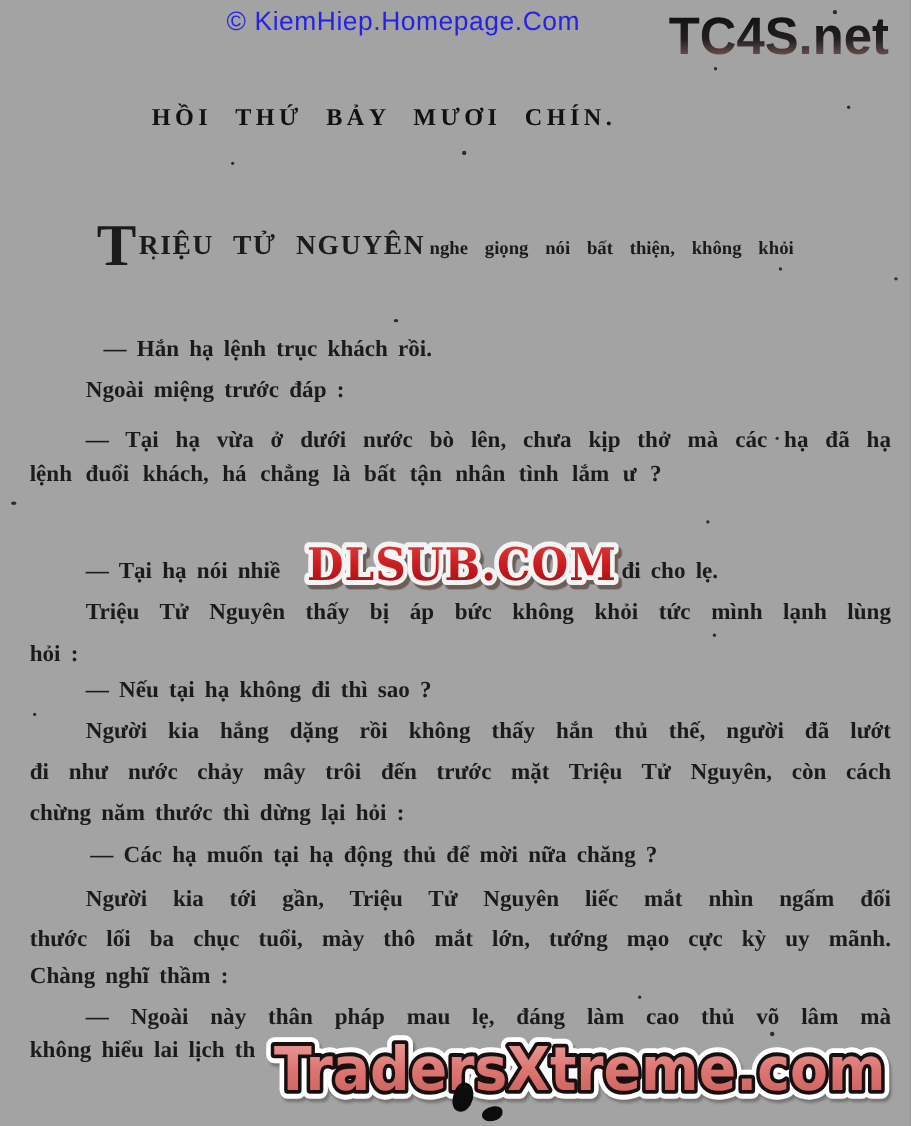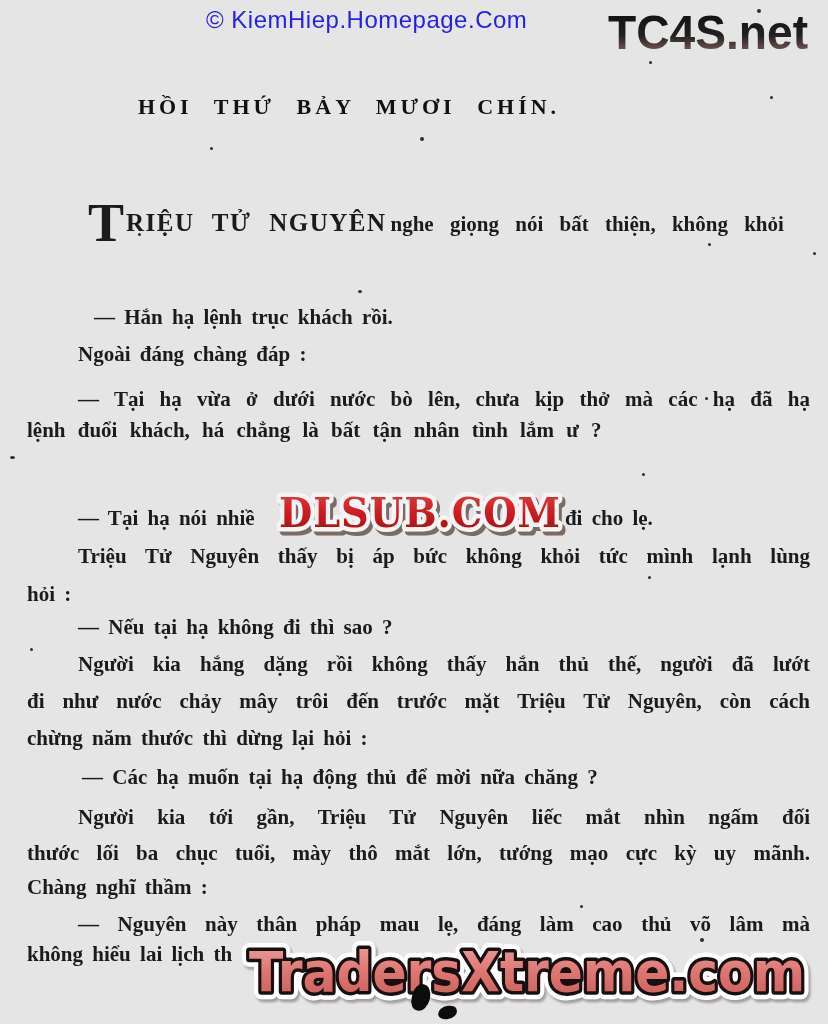--- a/index.html
+++ b/index.html
@@ -1,20 +1,20 @@
 <!DOCTYPE html>
 <html><head>
 <meta charset="utf-8">
 <style>
   html,body{margin:0;padding:0;}
   body{background:#777;}
   #page{
     position:relative;
     width:828px;height:1024px;
-    background:#e5e5e5;
+    background:#a3a3a3;
     overflow:hidden;
     font-family:"Liberation Serif", serif;
     color:#1b1b1b;
     margin:0 auto;
   }
   
   .copyright{
     position:absolute;left:206px;top:6px;
     font-family:"Liberation Sans", sans-serif;
     font-size:24px;color:#2621e6;letter-spacing:.5px;
@@ -49,21 +49,21 @@
     white-space:nowrap;
   }
   .p1 .dropcap{
     font-size:54px;font-weight:700;line-height:1;
     vertical-align:-10px;letter-spacing:2px;
   }
   .p1 .namecaps{
     font-size:25px;font-weight:700;letter-spacing:1.5px;word-spacing:10px;
   }
   .p1 .rest{
-    font-size:21px;font-weight:700;word-spacing:11px;margin-top:12px;
+    font-size:17px;font-weight:700;word-spacing:11px;margin-top:12px;
   }
   
   .wm-dlsub{
     position:absolute;left:270px;top:482px;z-index:5;
     filter:drop-shadow(3px 4px 0 rgba(96,78,66,.8));
   }
   .wm-traders{
     position:absolute;left:234px;top:930px;z-index:5;
     filter:drop-shadow(2px 3px 1px rgba(40,30,30,.35));
   }
@@ -91,36 +91,36 @@
     <text x="107" y="49" text-anchor="middle" textLength="200" lengthAdjust="spacingAndGlyphs" font-family="Liberation Sans, sans-serif" font-size="48" font-weight="bold" fill="url(#tc4sGrad)">TC4S.net</text>
   </svg>
 
   <div class="chapter-title">HỒI THỨ BẢY MƯƠI CHÍN.</div>
 
   <div class="p1">
     <span class="dropcap">T</span><span class="namecaps">RIỆU TỬ NGUYÊN</span><span> </span><span class="rest">nghe giọng nói bất thiện, không khỏi</span>
   </div>
 
   <div class="ln" style="left:94px;top:304px;">— Hắn hạ lệnh trục khách rồi.</div>
-  <div class="ln" style="left:78px;top:341px;">Ngoài đáng chàng đáp :</div>
+  <div class="ln" style="left:78px;top:341px;">Ngoài miệng trước đáp :</div>
   <div class="ln jf" style="left:78px;top:386px;width:732px;">— Tại hạ vừa ở dưới nước bò lên, chưa kịp thở mà các hạ đã hạ</div>
   <div class="ln" style="left:27px;top:417px;word-spacing:7px;">lệnh đuổi khách,  há chẳng là bất tận nhân tình lắm ư ?</div>
   <div class="ln" style="left:78px;top:505px;">— Tại hạ nói nhiề</div>
   <div class="ln" style="left:544px;top:505px;">n đi cho lẹ.</div>
   <div class="ln jf" style="left:78px;top:543px;width:732px;">Triệu Tử Nguyên thấy bị áp bức không khỏi tức mình lạnh lùng</div>
   <div class="ln" style="left:27px;top:581px;">hỏi :</div>
   <div class="ln" style="left:78px;top:614px;">— Nếu tại hạ không đi thì sao ?</div>
   <div class="ln jf" style="left:78px;top:651px;width:732px;">Người kia hắng dặng rồi không thấy hắn thủ thế, người đã lướt</div>
   <div class="ln jf" style="left:27px;top:688px;width:783px;">đi như nước chảy mây trôi đến trước mặt Triệu Tử Nguyên, còn cách</div>
   <div class="ln" style="left:27px;top:725px;">chừng năm thước thì dừng lại hỏi :</div>
   <div class="ln" style="left:82px;top:764px;">— Các hạ muốn tại hạ động thủ để mời nữa chăng ?</div>
   <div class="ln jf" style="left:78px;top:804px;width:732px;">Người kia tới gần, Triệu Tử Nguyên liếc mắt nhìn ngấm đối</div>
   <div class="ln jf" style="left:27px;top:840px;width:783px;">thước lối ba chục tuổi, mày thô mắt lớn, tướng mạo cực kỳ uy mãnh.</div>
   <div class="ln" style="left:27px;top:874px;">Chàng nghĩ thầm :</div>
-  <div class="ln jf" style="left:78px;top:911px;width:732px;">— Nguyên này thân pháp mau lẹ, đáng làm cao thủ võ lâm mà</div>
+  <div class="ln jf" style="left:78px;top:911px;width:732px;">— Ngoài này thân pháp mau lẹ, đáng làm cao thủ võ lâm mà</div>
   <div class="ln" style="left:27px;top:941px;">không hiểu lai lịch th</div>
 
   <svg class="wm-dlsub" width="300" height="62" viewBox="0 0 300 62">
     <defs>
       <linearGradient id="dlsubGrad" x1="0" y1="0" x2="0" y2="1">
         <stop offset="0" stop-color="#e04а3c"></stop>
         <stop offset="0" stop-color="#e04340"></stop>
         <stop offset="0.45" stop-color="#cf1f22"></stop>
         <stop offset="1" stop-color="#9e0e10"></stop>
       </linearGradient>

